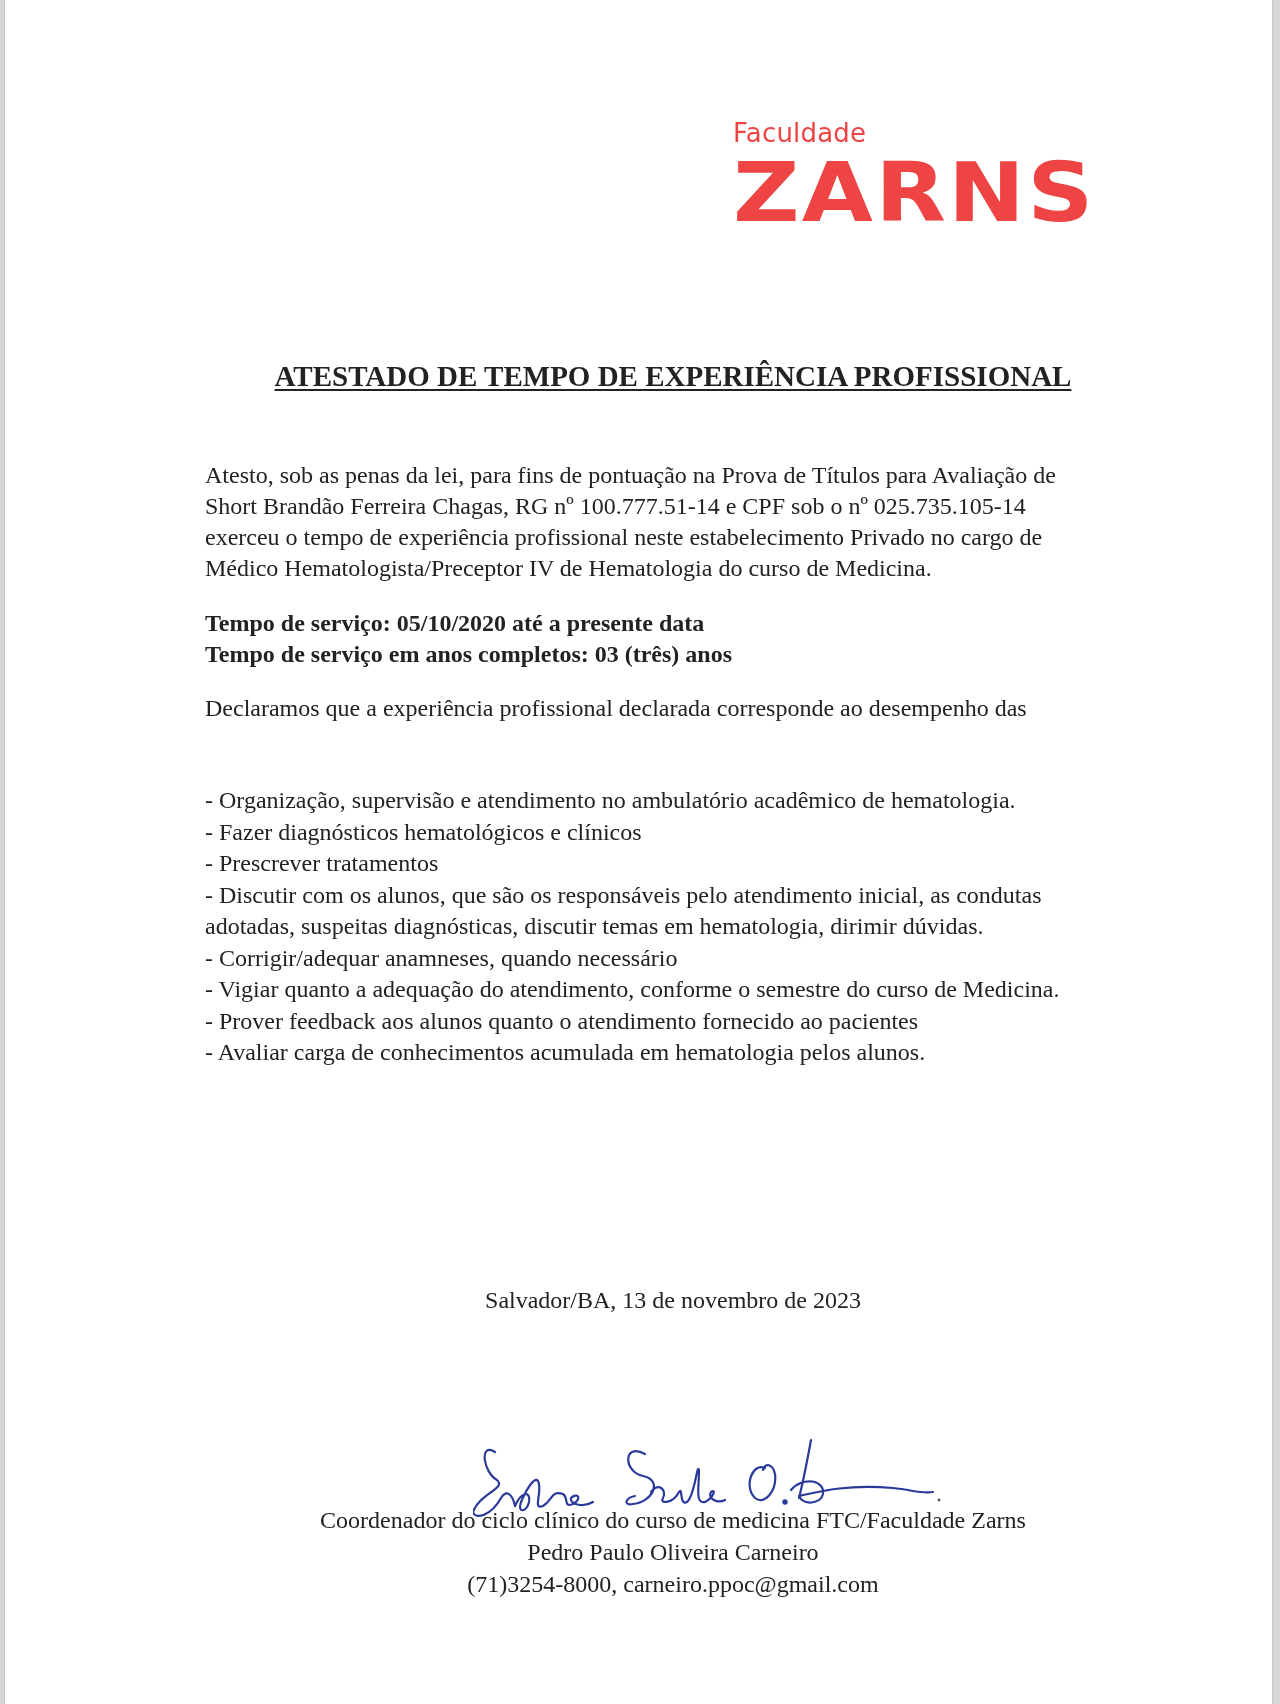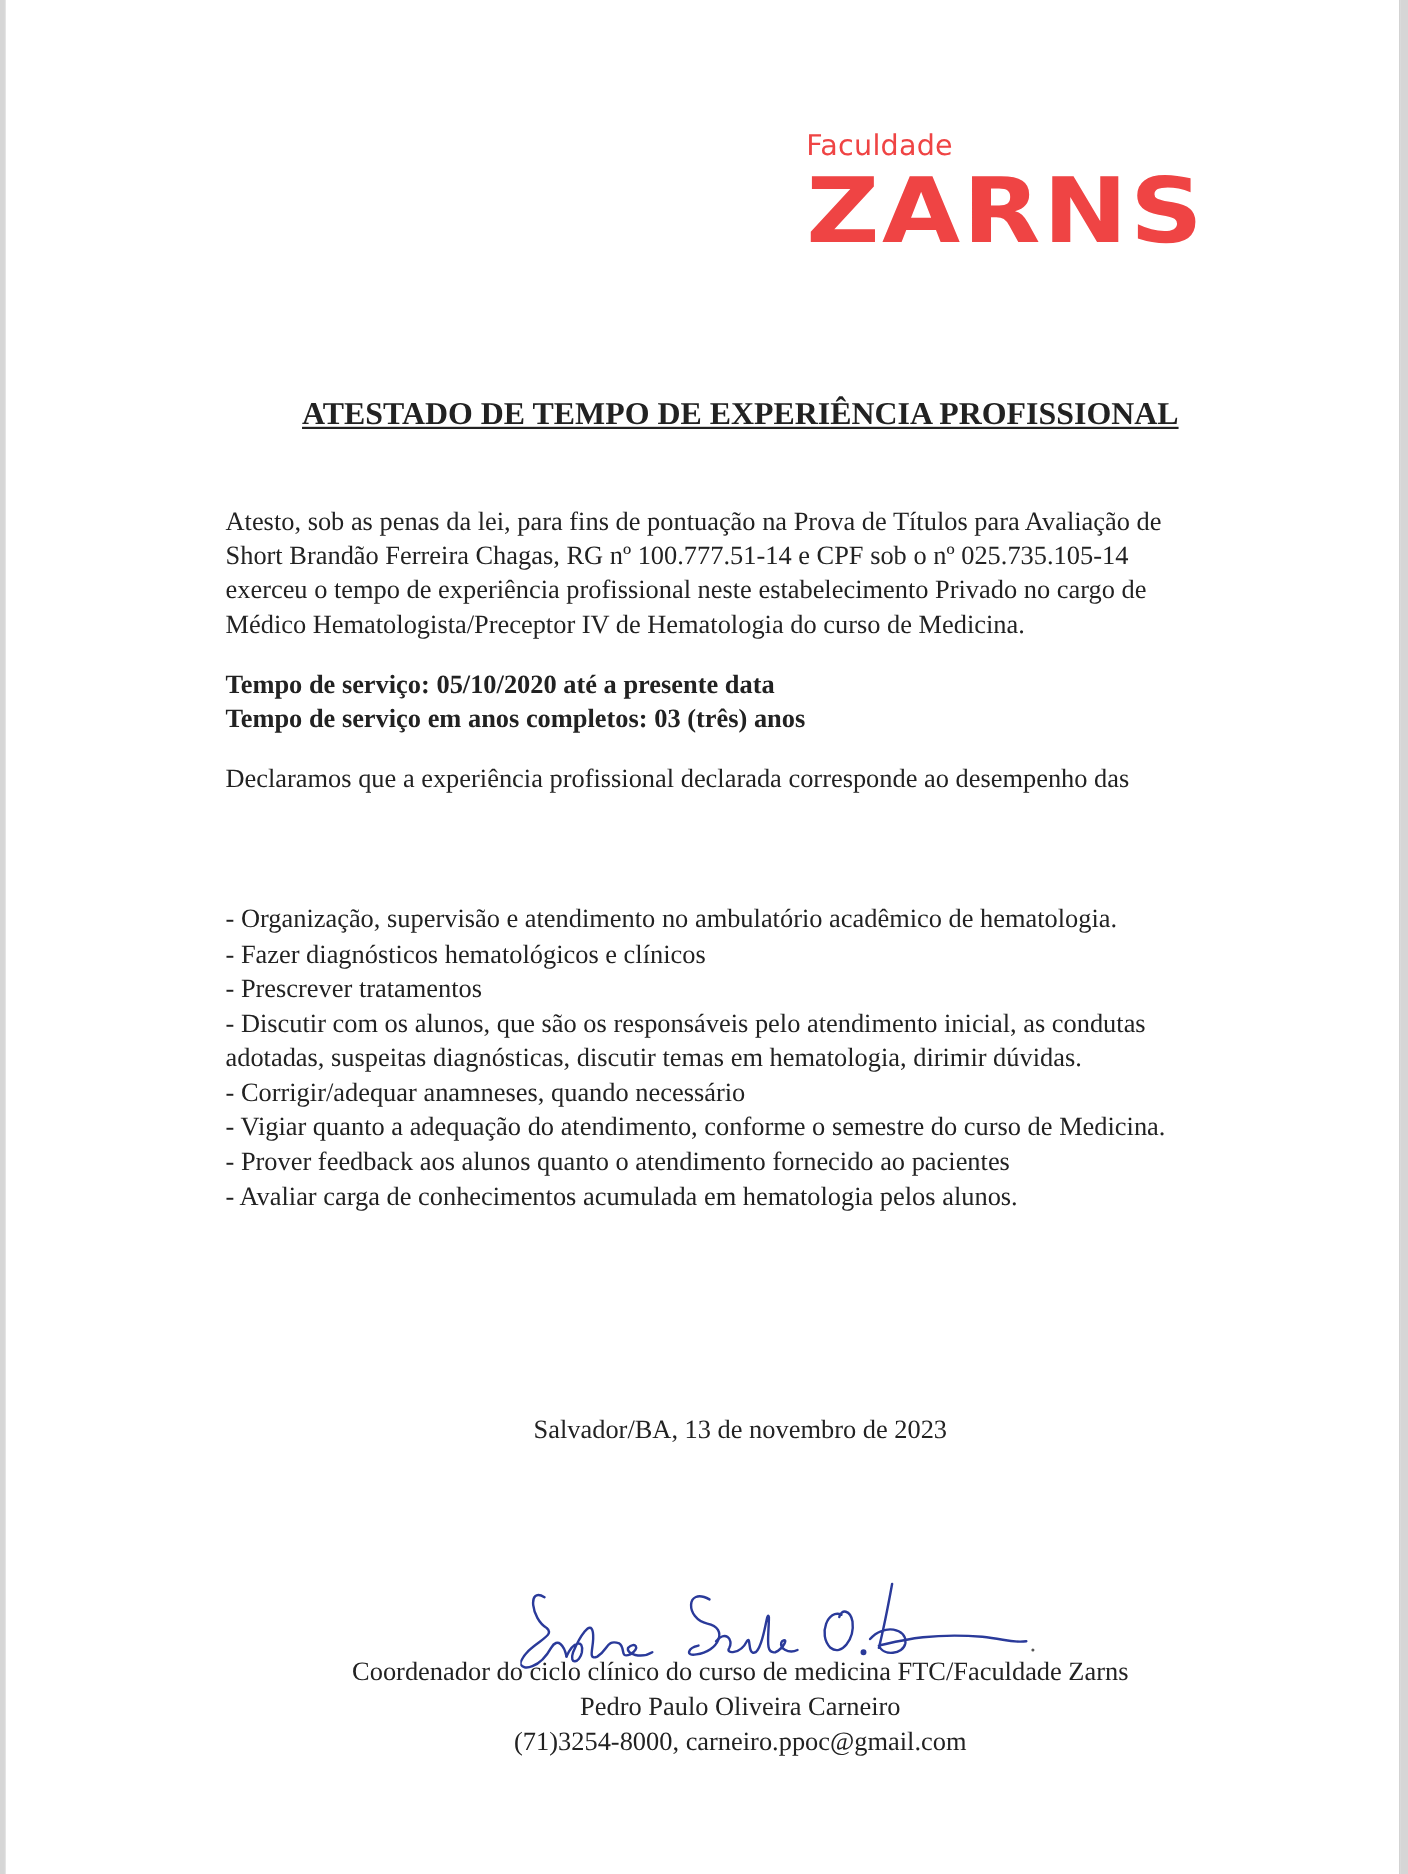--- a/index.html
+++ b/index.html
@@ -60,21 +60,21 @@
   .para {
     position: absolute;
     left: 0; width: 936px;
     line-height: 31px;
     text-align: justify;
   }
   .p1 { top: 424px; margin-top: 36px; }
   .p1 .last { text-align: left; }
   .service { top: 608px; line-height: 31px; font-weight: bold; }
   .declare { top: 693px; line-height: 31px; }
-  .list { top: 785px; line-height: 31.5px; margin-top: 36px; }
+  .list { top: 785px; line-height: 31.5px; }
   .list div { white-space: nowrap; }
   .place {
     position: absolute;
     top: 1287px; left: 0; width: 936px;
     text-align: center;
   }
   .signature {
     position: absolute;
     left: 268px; top: 1432px;
   }

